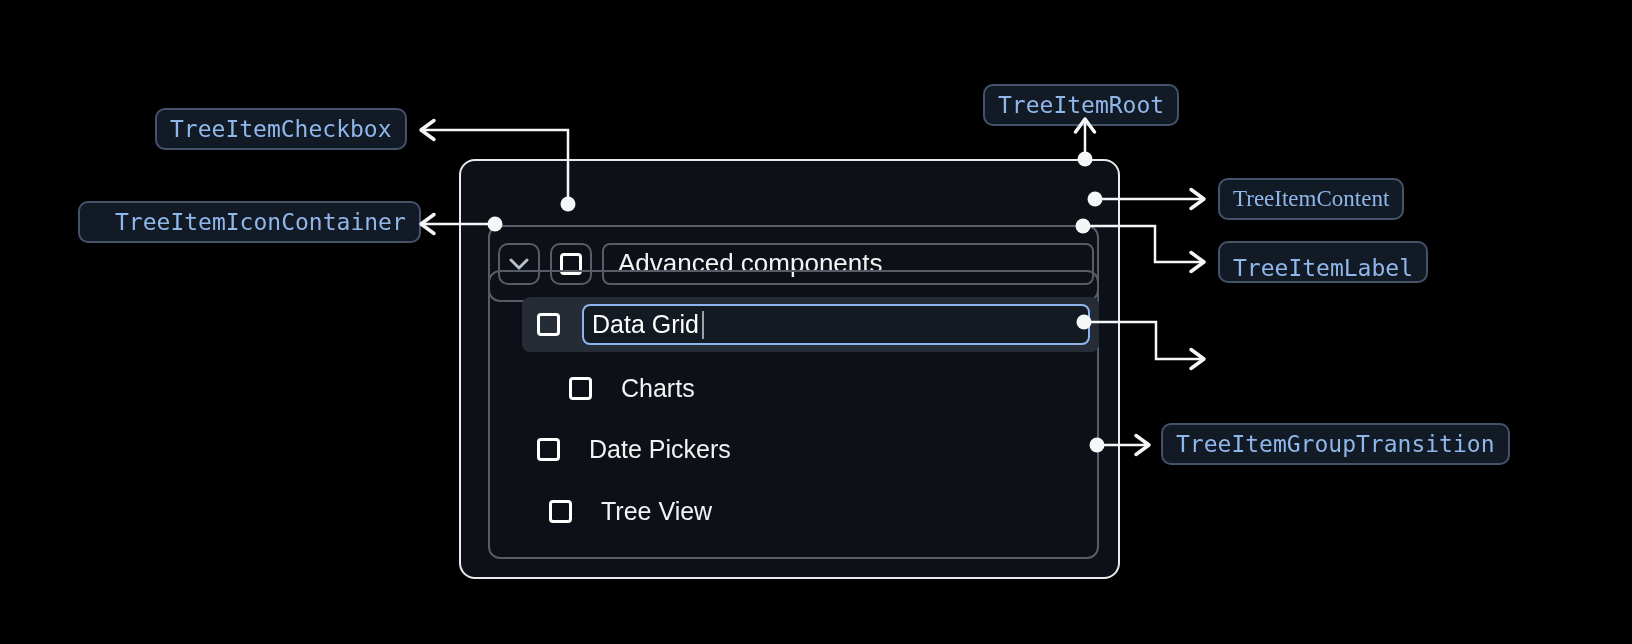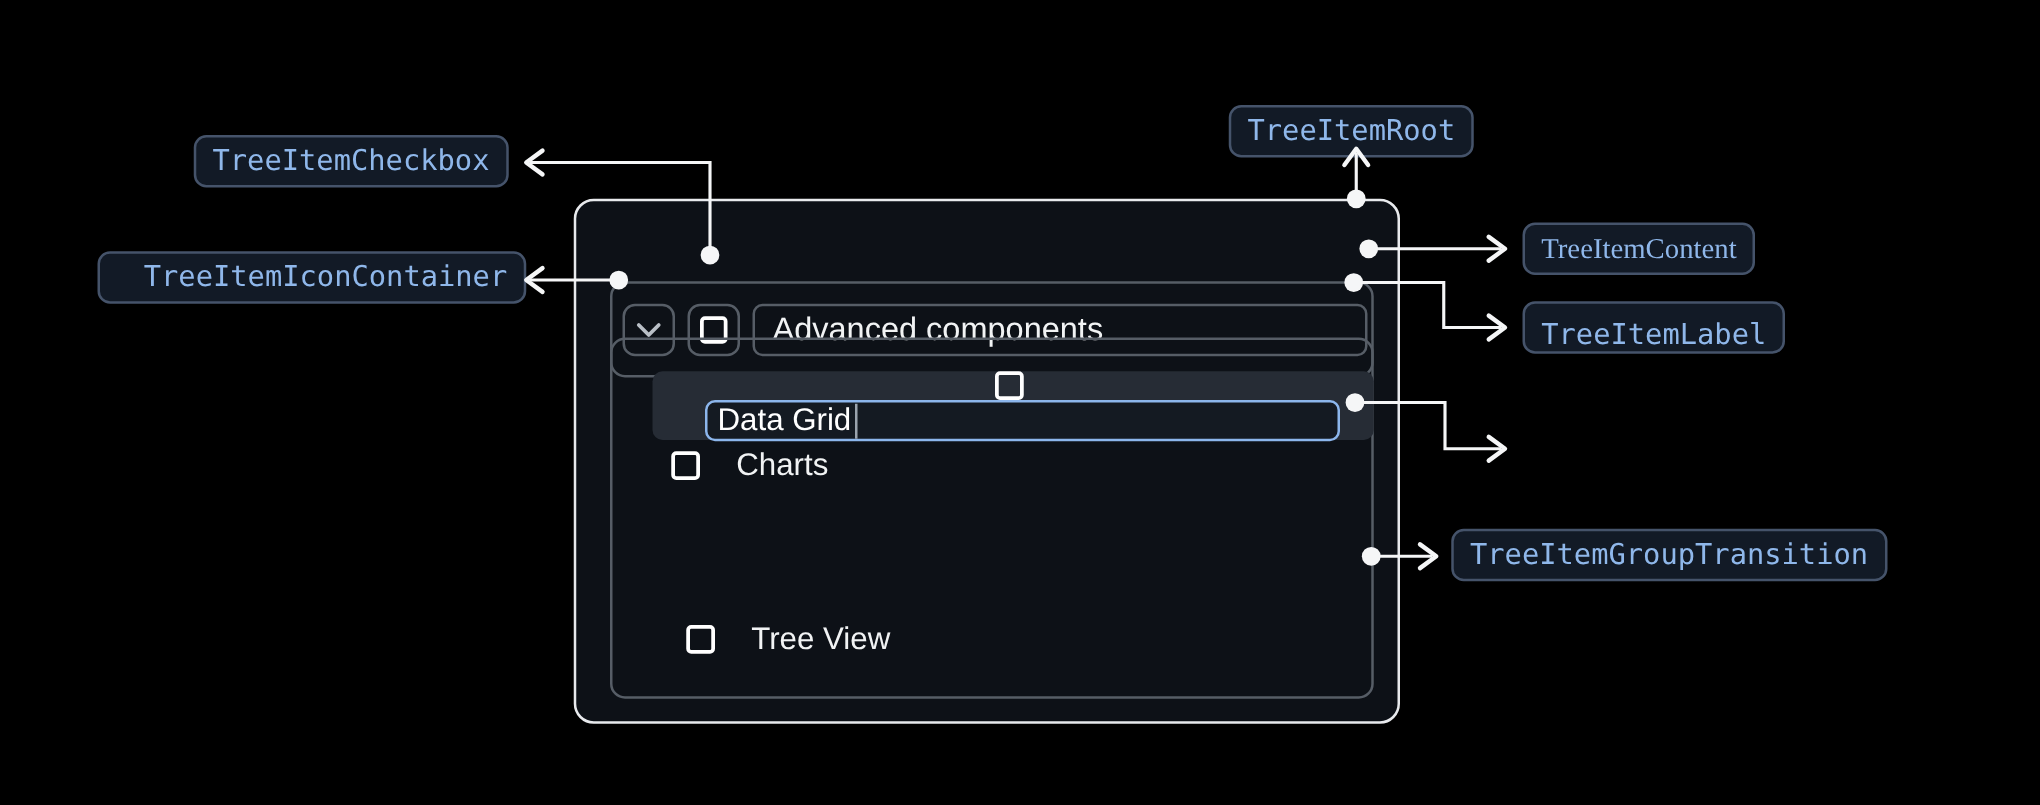--- a/index.html
+++ b/index.html
@@ -27,38 +27,38 @@
     display:flex; align-items:center; padding-left:14px;
     color:#f1f3f4; font-size:26px;
   }
   .tree-group {
     position:absolute; left:27px; top:109px; width:611px; height:289px;
     border:2px solid #565d66; border-radius:12px;
   }
   .row-editing {
     position:absolute; left:32px; top:25px; width:577px; height:55px;
     background:#262c35; border-radius:8px;
-    display:flex; align-items:center; padding-left:15px;flex-direction:column;
+    display:flex; align-items:center; padding-left:15px;
   }
   .row-editing .cbx2 { margin-right:22px; }
   .cbx2 { width:23px; height:23px; border:3px solid #fff; border-radius:4px; flex:0 0 23px; background:transparent; }
   .label-input {
     width:508px; height:41px; background:#141a22;
     border:2px solid #8cb6ec; border-radius:8px;
     display:flex; align-items:center; padding-left:8px;
     color:#fff; font-size:25px;
   }
   .caret { display:inline-block; width:2px; height:28px; background:#9aa3ad; margin-left:3px; }
   .tree-row {
     position:absolute; left:47px; height:24px;
     display:flex; align-items:center; gap:29px;
     color:#f1f3f4; font-size:25px;
   }
   .tree-row .cbx2 { align-self:center; }
-  .row-1 { top:88px; } .row-2 { top:165px; } .row-3 { top:227px;padding-left:12px; }
+  .row-1 { top:104px;margin-left:32px; } .row-2 { top:165px; } .row-3 { top:227px;padding-left:12px; }
 
   
   .badge {
     position:absolute; height:42px;
     display:inline-flex; align-items:center; padding:0 13px;
     background:#121a26; border:2px solid #45536a; border-radius:10px;
     color:#8fb7ea; font-family:"DejaVu Sans Mono", monospace; font-size:23px; white-space:nowrap;
   }
   .b-checkbox        { left:155px;  top:108px; }
   .b-iconcontainer   { left:78px;   top:201px;padding-left:35px; }
@@ -97,20 +97,24 @@
         <span class="cbx2"></span>
         <div class="label-input">
           <span>Data Grid</span>
           <span class="caret"></span>
         </div>
       </div>
 
       <div class="tree-row row-1">
         <span class="cbx2"></span>
         <span>Charts</span>
+      </div>
+      <div class="tree-row row-2">
+        <span class="cbx2"></span>
+        <span>Date Pickers</span>
       </div>
       <div class="tree-row row-3">
         <span class="cbx2"></span>
         <span>Tree View</span>
       </div>
 
     </div>
   </div>
 
   <svg class="overlay" width="1632" height="644" viewBox="0 0 1632 644" fill="none" stroke="#f5f6f7" stroke-width="2.5">

